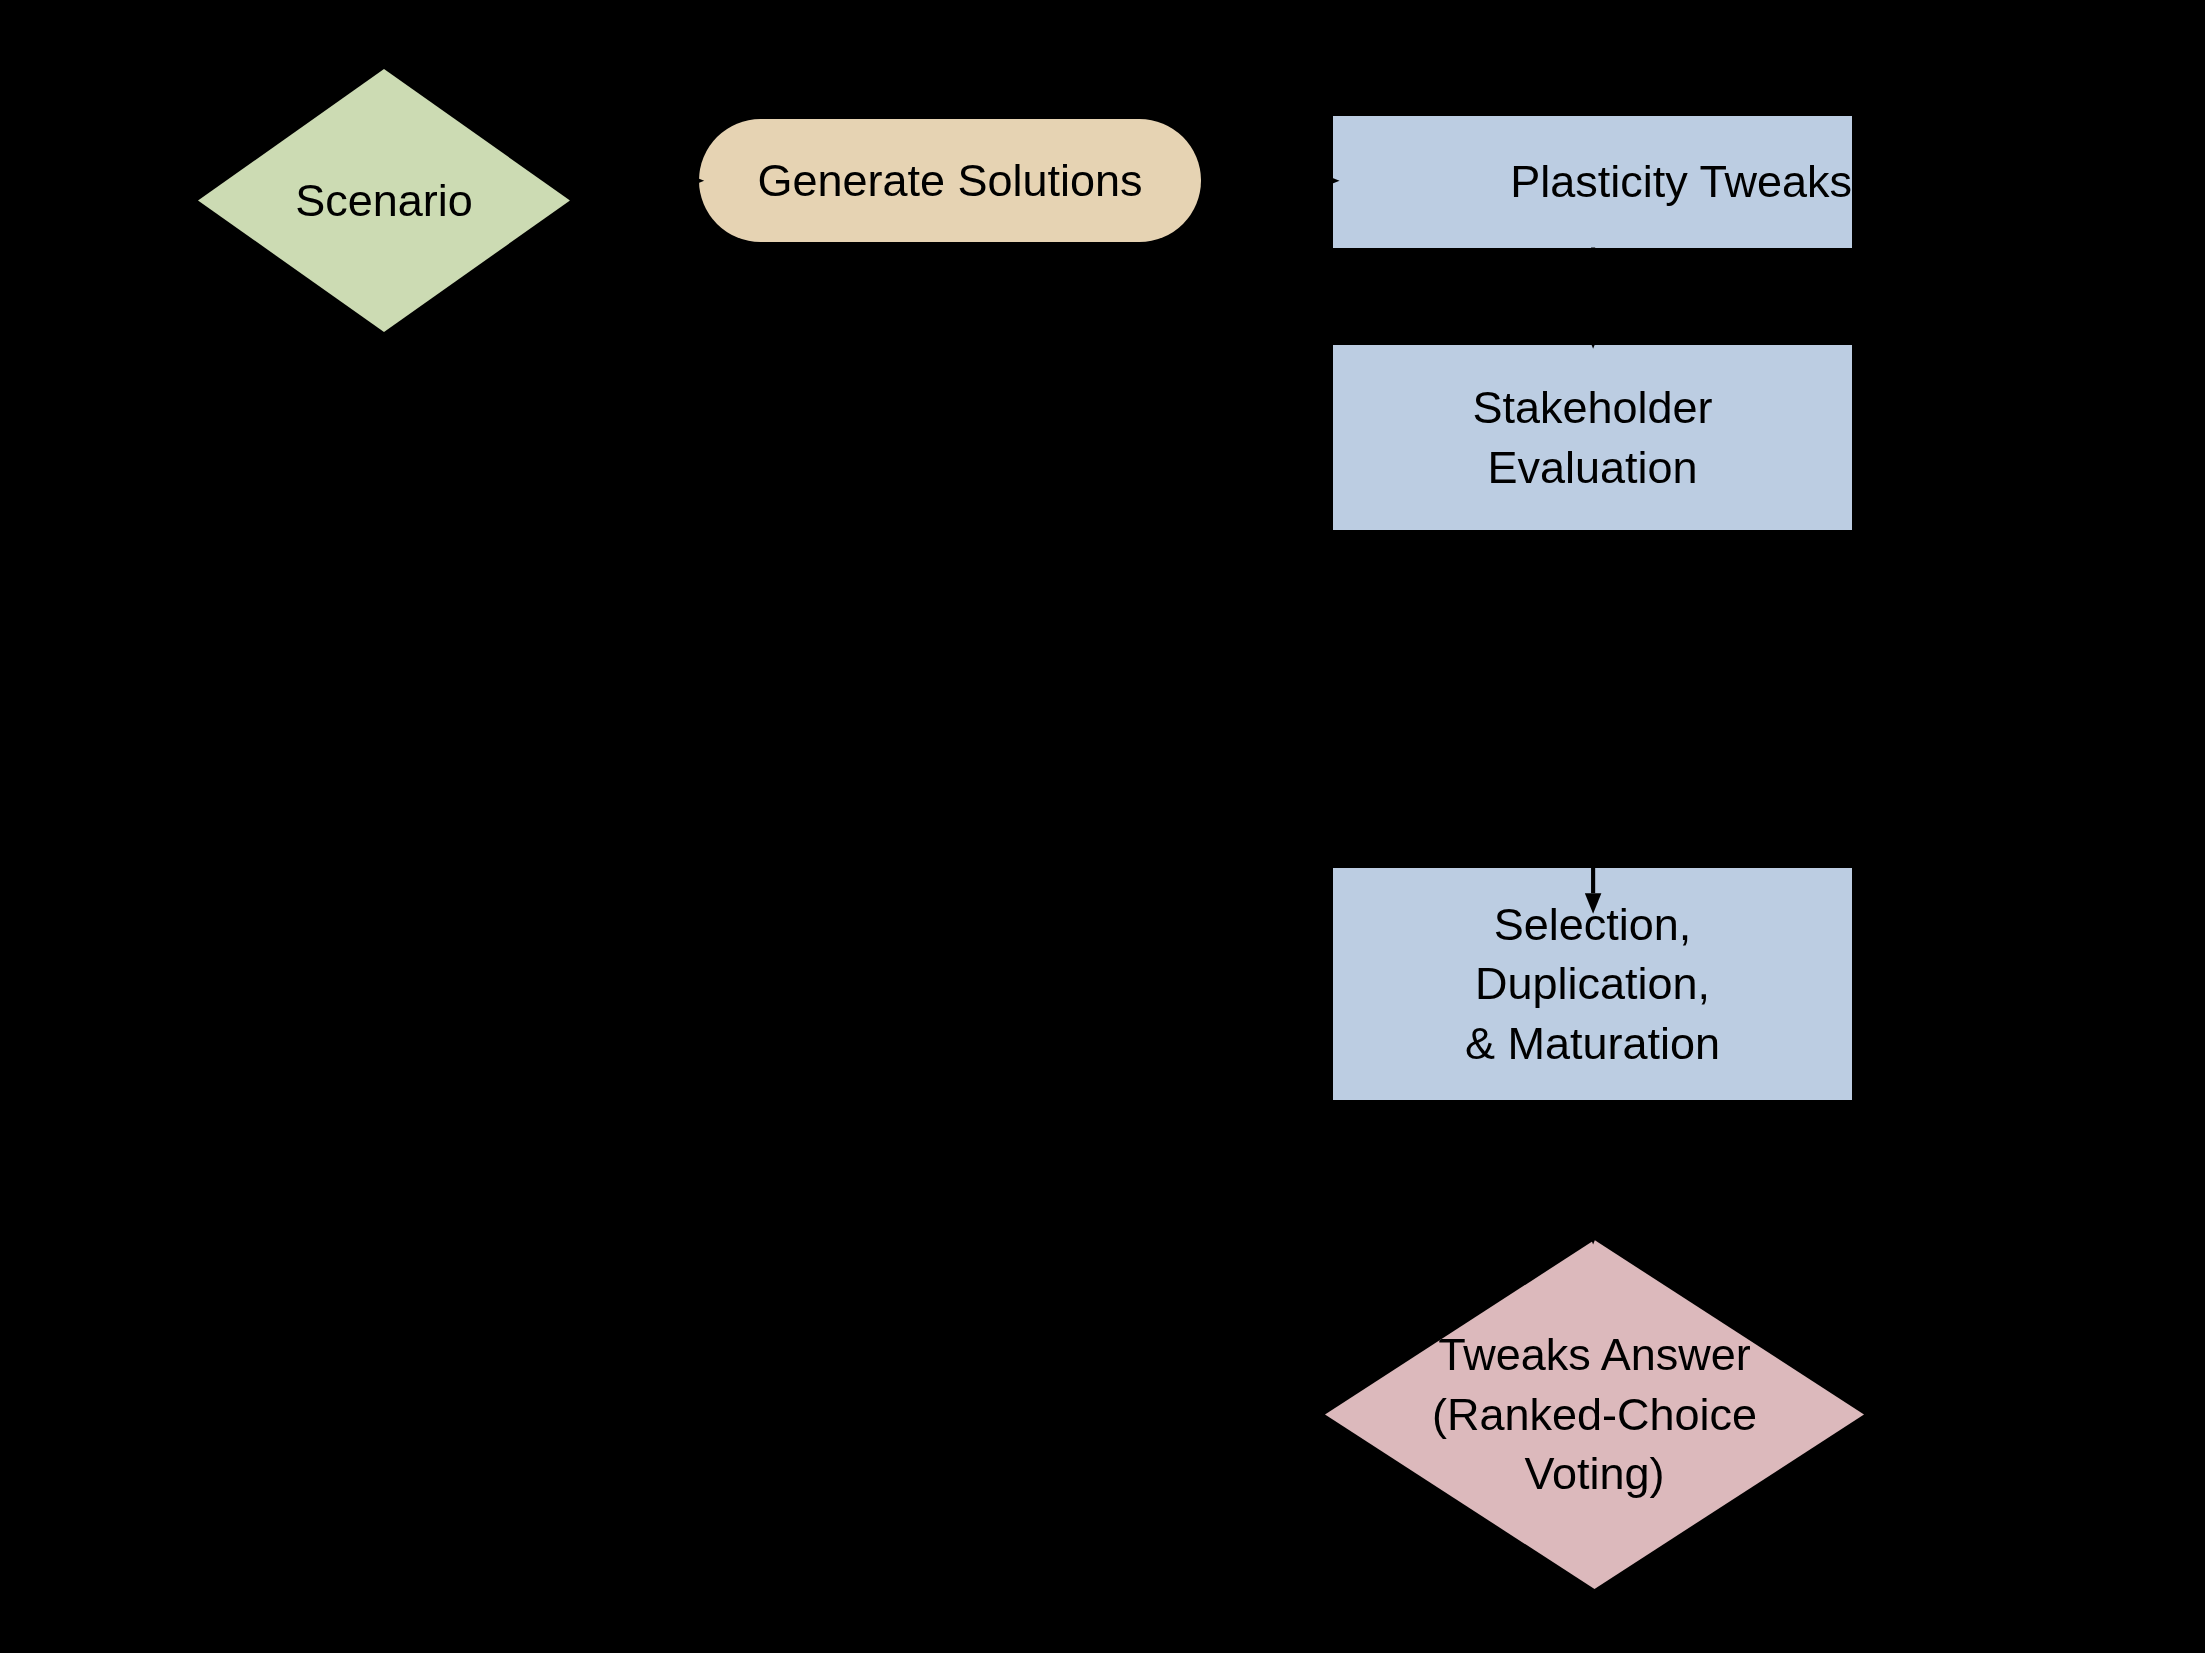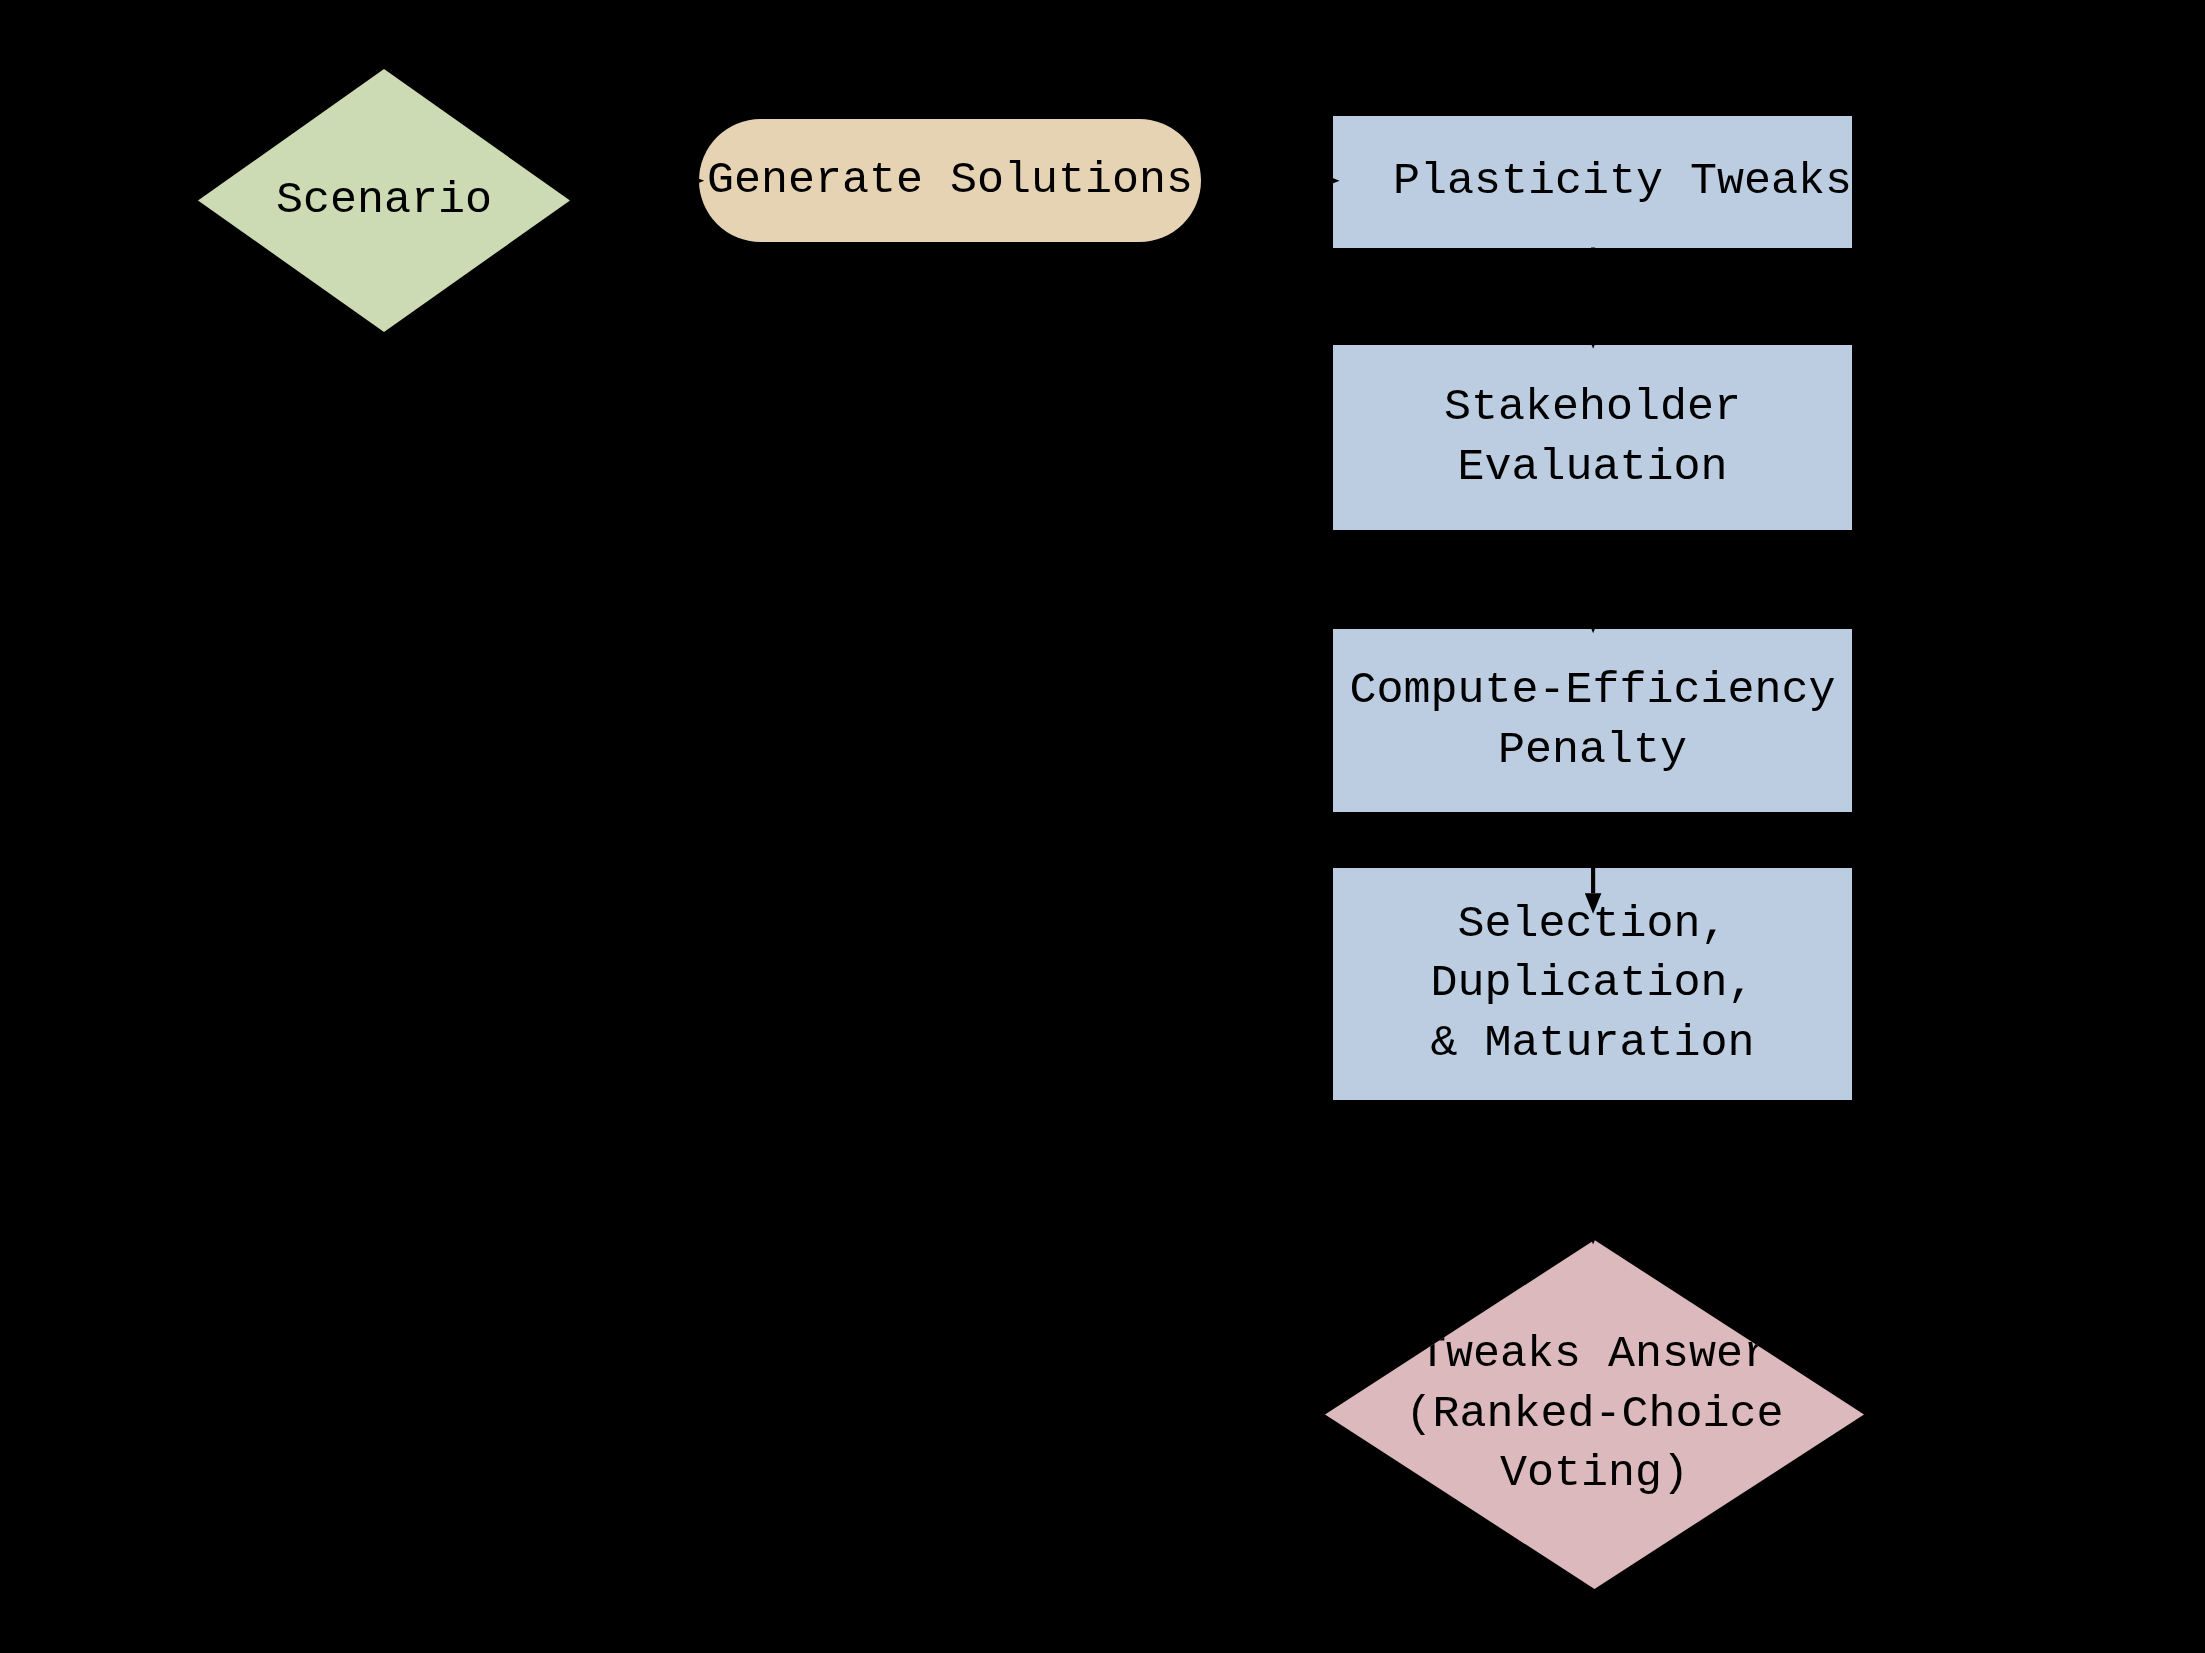--- a/index.html
+++ b/index.html
@@ -50,43 +50,39 @@
     left: 0; top: 0;
     width: 2205px;
     height: 1654px;
     z-index: 2;
     pointer-events: none;
   }
 </style>
 </head>
 <body>
 
-<div id="canvas" data-fill="diagram.background" style="background-color: rgb(0, 0, 0); font-family: Liberation Mono, monospace;">
+<div id="canvas" data-fill="diagram.background" style="background-color: rgb(0, 0, 0);">
 
   <div class="node shape-diamond" id="node-scenario" data-fill="diagram.nodes.0.fill" style="background-color: rgb(204, 219, 179);">
     <span class="label" style="color: rgb(0, 0, 0);">Scenario</span>
   </div>
 
   <div class="node shape-pill" id="node-generate-solutions" data-fill="diagram.nodes.1.fill" style="background-color: rgb(230, 211, 179);">
     <span class="label" style="color: rgb(0, 0, 0);">Generate Solutions</span>
   </div>
 
   <div class="node shape-rect" id="node-plasticity-tweaks" data-fill="diagram.nodes.2.fill" style="background-color: rgb(188, 205, 226);">
     <span class="label" style="color: rgb(0, 0, 0);">Plasticity Tweaks</span>
   </div>
 
   <div class="node shape-rect" id="node-stakeholder-eval" data-fill="diagram.nodes.3.fill" style="background-color: rgb(188, 205, 226);">
     <span class="label" style="color: rgb(0, 0, 0);">Stakeholder
 Evaluation</span>
   </div>
 
-  <div class="node shape-rect" id="node-compute-efficiency" data-fill="diagram.nodes.4.fill" style="background-color: rgb(188, 205, 226);">
-    <span class="label" style="color: rgb(0, 0, 0);">Compute-Efficiency
-Penalty</span>
-  </div>
 
   <div class="node shape-rect" id="node-selection" data-fill="diagram.nodes.5.fill" style="background-color: rgb(188, 205, 226);">
     <span class="label" style="color: rgb(0, 0, 0);">Selection,
 Duplication,
 &amp; Maturation</span>
   </div>
 
   <div class="node shape-diamond" id="node-final-answer" data-fill="diagram.nodes.6.fill" style="background-color: rgb(220, 185, 188);">
     <span class="label" style="color: rgb(0, 0, 0);">Tweaks Answer
 (Ranked-Choice

